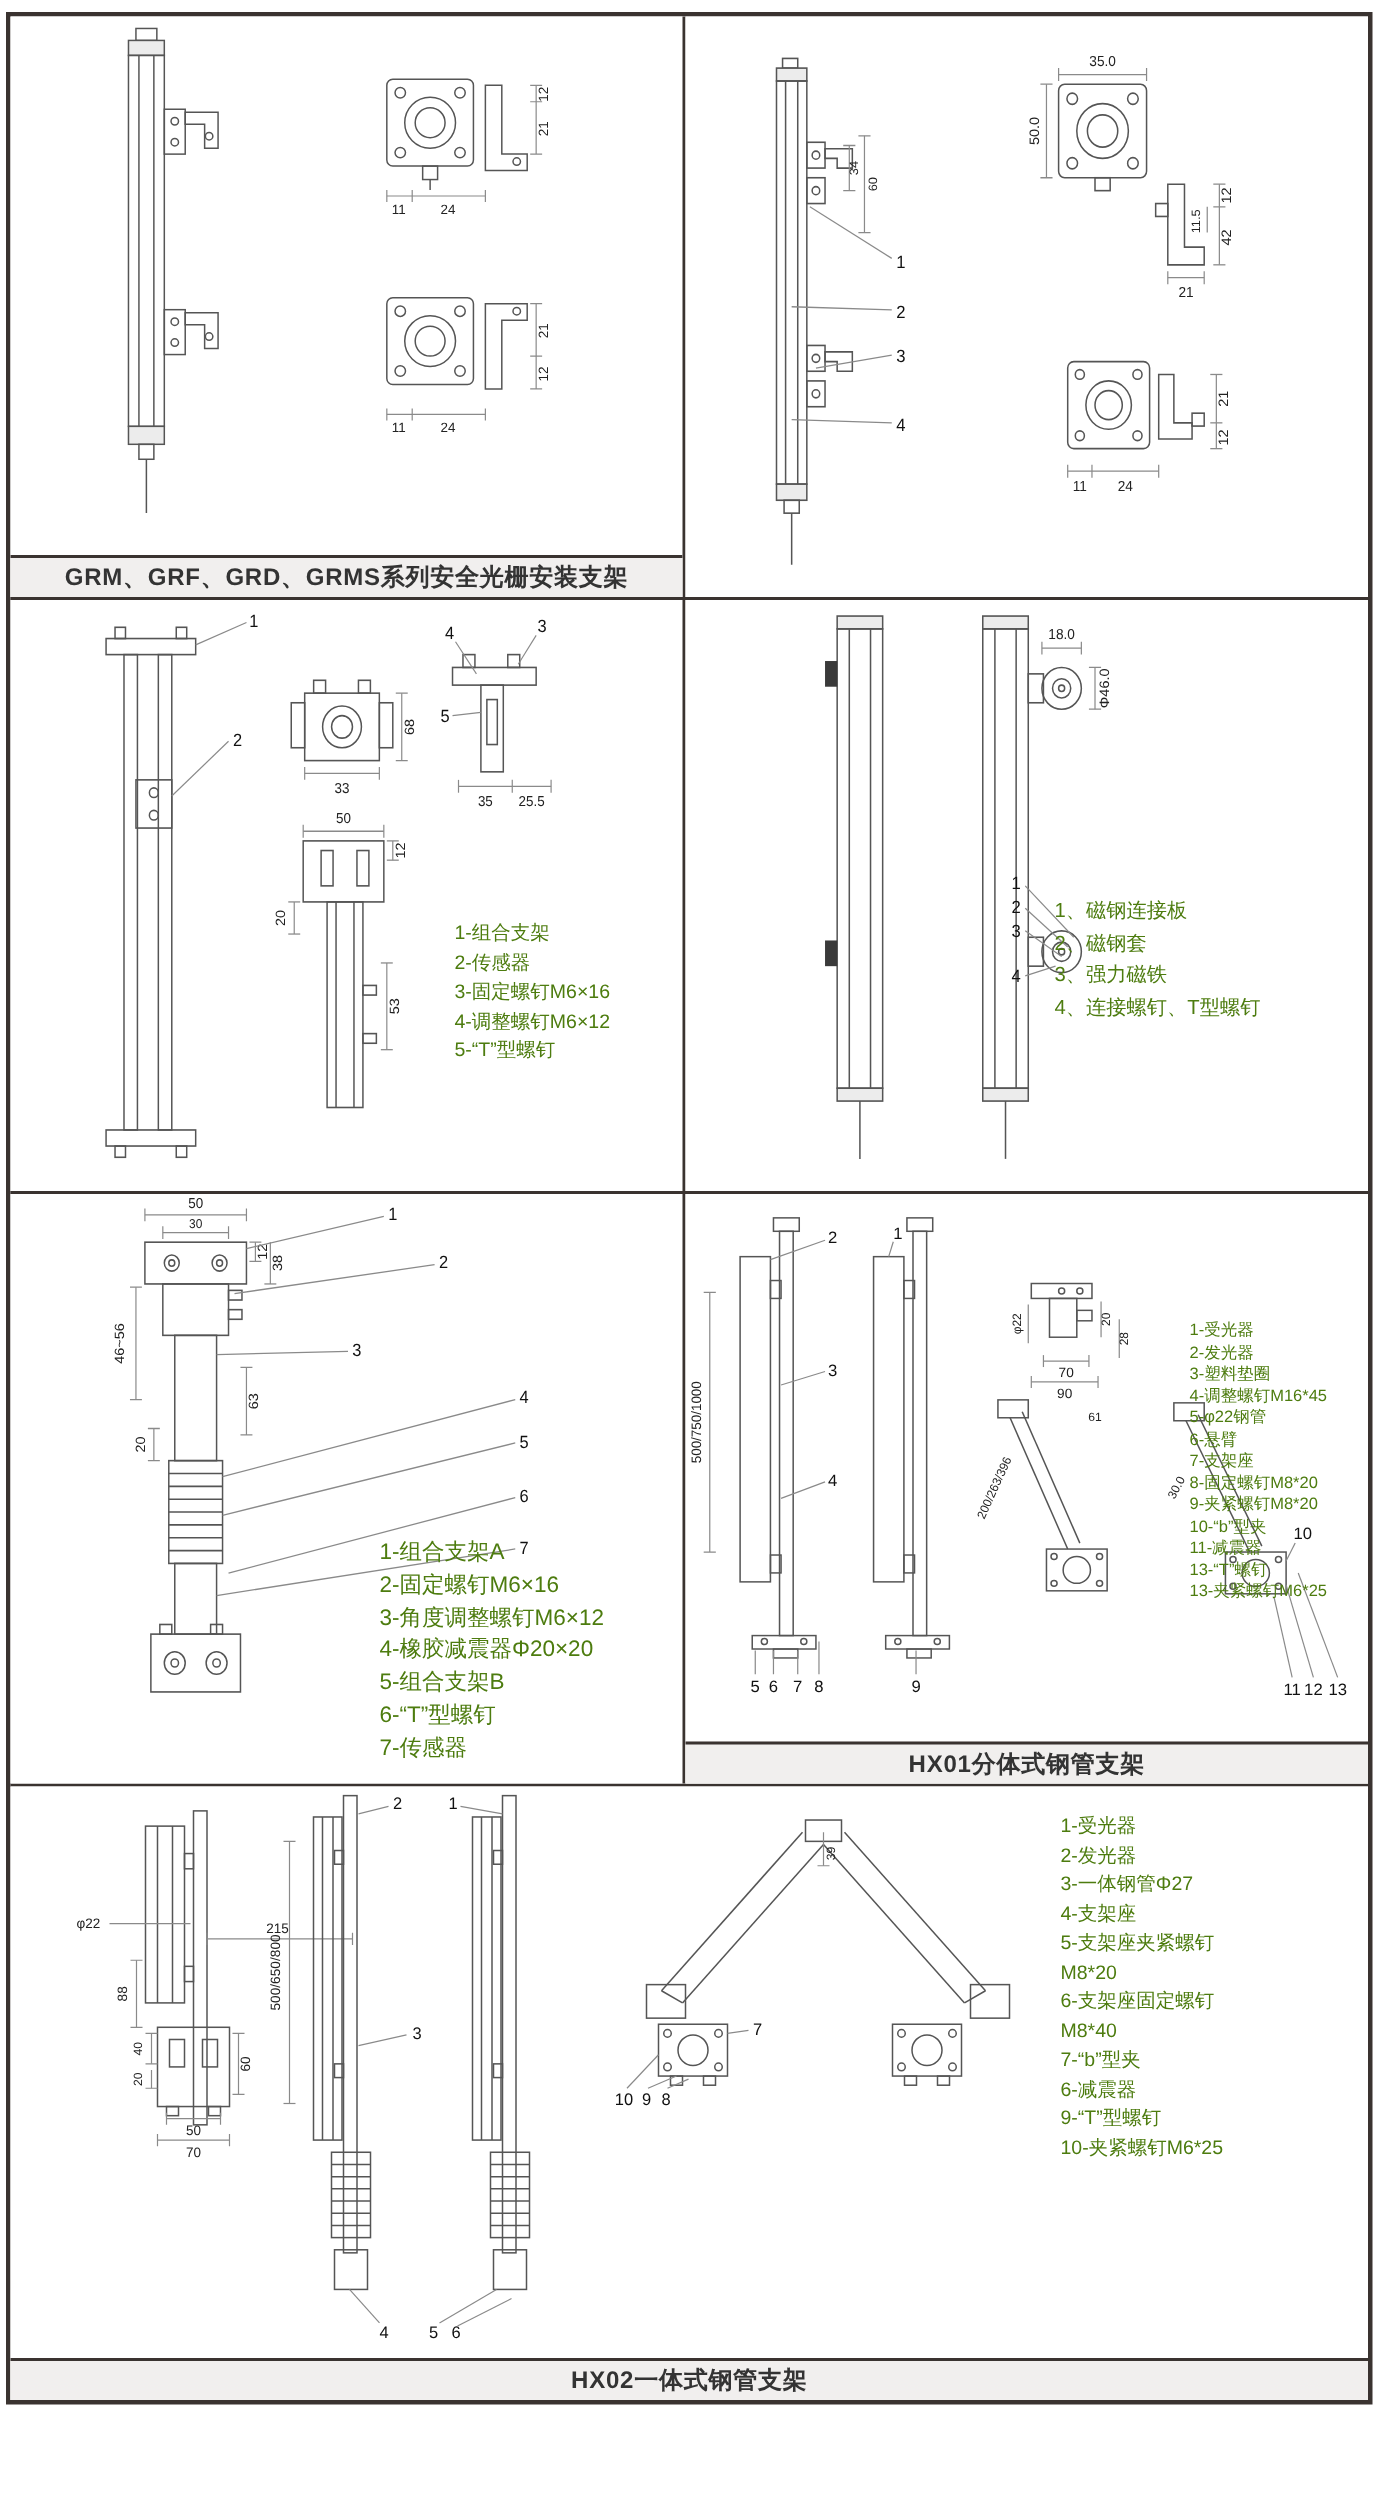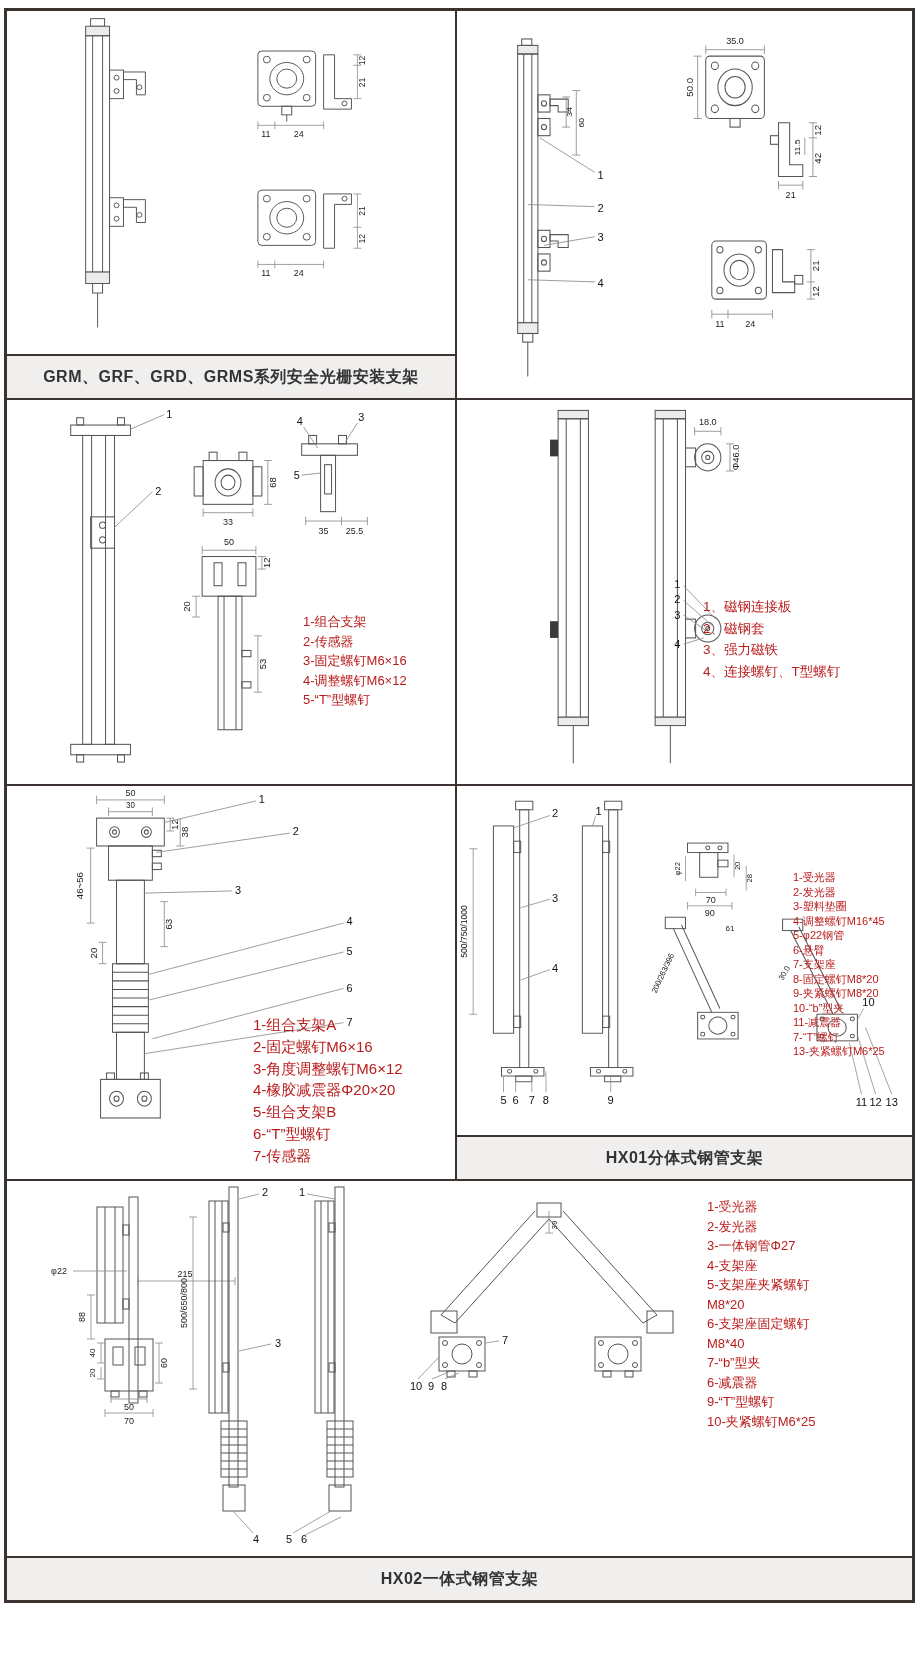--- a/index.html
+++ b/index.html
@@ -8,30 +8,30 @@
   .frame{position:absolute;left:4px;top:8px;width:911px;height:1595px;border:3px solid #3a3330;display:flex;flex-direction:column;background:#fff}
   .row{display:flex;border-bottom:2px solid #3a3330}
   .row:last-child{border-bottom:none}
   .r1{height:389px}.r2{height:396px}.r3{height:395px}.r4{flex:1}
   .cell{position:relative;display:flex;flex-direction:column;background:#fff}
   .cell.left{width:450px;border-right:2px solid #3a3330}
   .cell.right{flex:1}
   .cell.wide{width:100%}
   .art{flex:1;position:relative;overflow:hidden}
   .art svg{display:block;width:100%;height:100%}
-  .caption{height:44px;border-top:2px solid #3a3330;background:#f1efee;display:flex;align-items:center;justify-content:center;font-size:16px;font-weight:600;color:#333;letter-spacing:.5px}
+  .caption{height:28px;border-top:2px solid #3a3330;background:#f1efee;display:flex;align-items:center;justify-content:center;font-size:16px;font-weight:600;color:#333;letter-spacing:.5px}
   svg .ln{fill:none;stroke:#555;stroke-width:1}
   svg .fl{fill:#ececec;stroke:#555;stroke-width:1}
   svg .dk{fill:#3a3a3a;stroke:none}
   svg .ld{fill:none;stroke:#8a8a8a;stroke-width:.8}
   svg text{font-family:inherit}
   .dim{font-size:9px;fill:#222;text-anchor:middle}
   .dim8{font-size:8px;fill:#222;text-anchor:middle}
   .co{font-size:11px;fill:#111;text-anchor:middle}
-  .plist{position:absolute;font-size:13px;line-height:1.5;color:#b91c1c;white-space:nowrap}
+  .plist{position:absolute;font-size:13px;line-height:1.5;color:#4d7c0f;white-space:nowrap}
   .plist.small{font-size:11px;line-height:1.32}
   .plist.mid{font-size:15px;line-height:1.45}
   .plist.loose{font-size:13.5px;line-height:1.6}
 </style>
 </head>
 <body>
 
 <div class="frame">
 
   <div class="row r1">
@@ -596,21 +596,21 @@
             <div>2-发光器</div>
             <div>3-塑料垫圈</div>
             <div>4-调整螺钉M16*45</div>
             <div>5-φ22钢管</div>
             <div>6-悬臂</div>
             <div>7-支架座</div>
             <div>8-固定螺钉M8*20</div>
             <div>9-夹紧螺钉M8*20</div>
             <div>10-“b”型夹</div>
             <div>11-减震器</div>
-            <div>7-“T”螺钉</div>
+            <div>13-“T”螺钉</div>
             <div>13-夹紧螺钉M6*25</div>
           </div>
       </div>
       <div class="caption">HX01分体式钢管支架</div>
     </section>
   </div>
 
   <div class="row r4">
     <section class="cell wide">
       <div class="art">

